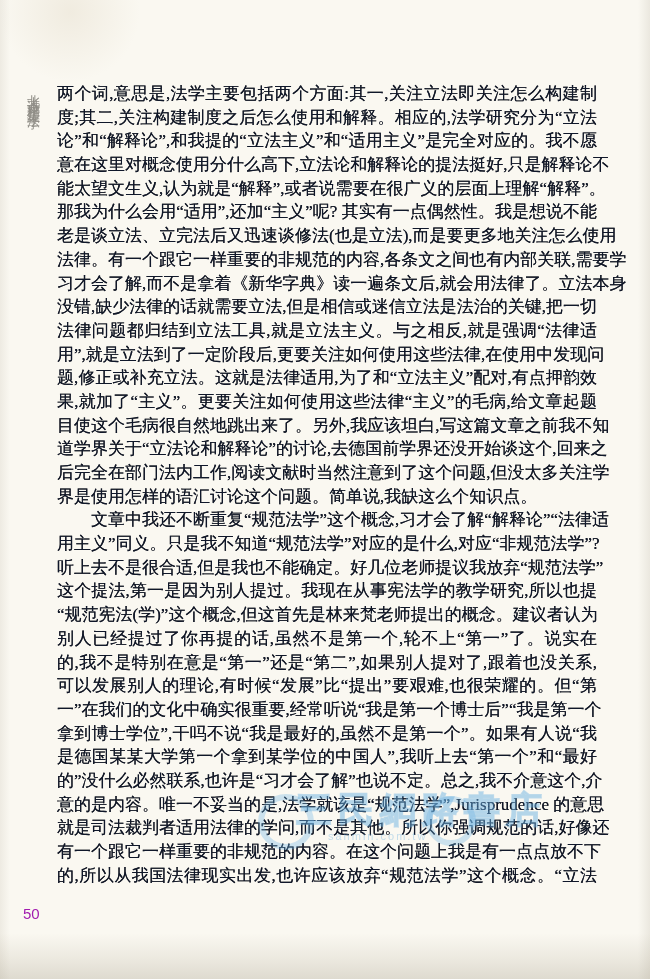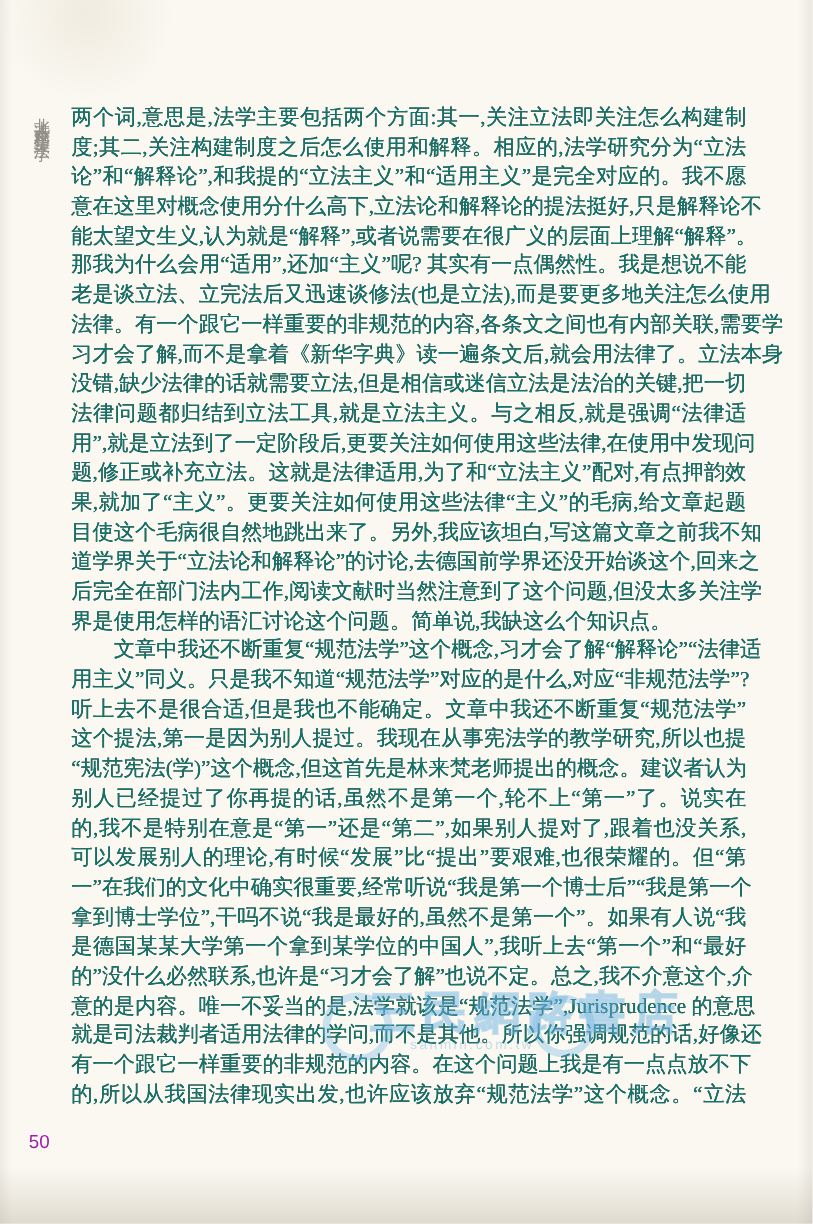--- a/index.html
+++ b/index.html
@@ -37,21 +37,21 @@
     color:#908e87;
     font-family:"Liberation Sans","DejaVu Sans",sans-serif;
   }
   .page-number{
     position:absolute;left:23px;top:905px;
     font-size:15px;color:#a21caf;
     font-family:"Liberation Sans","DejaVu Sans",sans-serif;
   }
   .text-block{
     position:absolute;left:57px;top:82px;width:540px;
-    font-size:17px;color:#0f766e;
+    font-size:17px;color:#0f172a;
     text-shadow:0 0 0.4px #2e2a26;
   }
   .line{
     height:23.7px;line-height:23.7px;
     text-align:justify;
     text-align-last:justify;
     white-space:nowrap;
   }
   .line.last{
     text-align-last:left;
@@ -108,21 +108,21 @@
       <div class="line">法律问题都归结到立法工具,就是立法主义。与之相反,就是强调“法律适</div>
       <div class="line">用”,就是立法到了一定阶段后,更要关注如何使用这些法律,在使用中发现问</div>
       <div class="line">题,修正或补充立法。这就是法律适用,为了和“立法主义”配对,有点押韵效</div>
       <div class="line">果,就加了“主义”。更要关注如何使用这些法律“主义”的毛病,给文章起题</div>
       <div class="line">目使这个毛病很自然地跳出来了。另外,我应该坦白,写这篇文章之前我不知</div>
       <div class="line">道学界关于“立法论和解释论”的讨论,去德国前学界还没开始谈这个,回来之</div>
       <div class="line">后完全在部门法内工作,阅读文献时当然注意到了这个问题,但没太多关注学</div>
       <div class="line last">界是使用怎样的语汇讨论这个问题。简单说,我缺这么个知识点。</div>
       <div class="line">　　文章中我还不断重复“规范法学”这个概念,习才会了解“解释论”“法律适</div>
       <div class="line">用主义”同义。只是我不知道“规范法学”对应的是什么,对应“非规范法学”?</div>
-      <div class="line">听上去不是很合适,但是我也不能确定。文章中我还不断重复“规范法学”</div>
+      <div class="line">听上去不是很合适,但是我也不能确定。好几位老师提议我放弃“规范法学”</div>
       <div class="line">这个提法,第一是因为别人提过。我现在从事宪法学的教学研究,所以也提</div>
       <div class="line">“规范宪法(学)”这个概念,但这首先是林来梵老师提出的概念。建议者认为</div>
       <div class="line">别人已经提过了你再提的话,虽然不是第一个,轮不上“第一”了。说实在</div>
       <div class="line">的,我不是特别在意是“第一”还是“第二”,如果别人提对了,跟着也没关系,</div>
       <div class="line">可以发展别人的理论,有时候“发展”比“提出”要艰难,也很荣耀的。但“第</div>
       <div class="line">一”在我们的文化中确实很重要,经常听说“我是第一个博士后”“我是第一个</div>
       <div class="line">拿到博士学位”,干吗不说“我是最好的,虽然不是第一个”。如果有人说“我</div>
       <div class="line">是德国某某大学第一个拿到某学位的中国人”,我听上去“第一个”和“最好</div>
       <div class="line">的”没什么必然联系,也许是“习才会了解”也说不定。总之,我不介意这个,介</div>
       <div class="line">意的是内容。唯一不妥当的是,法学就该是“规范法学”,Jurisprudence 的意思</div>

